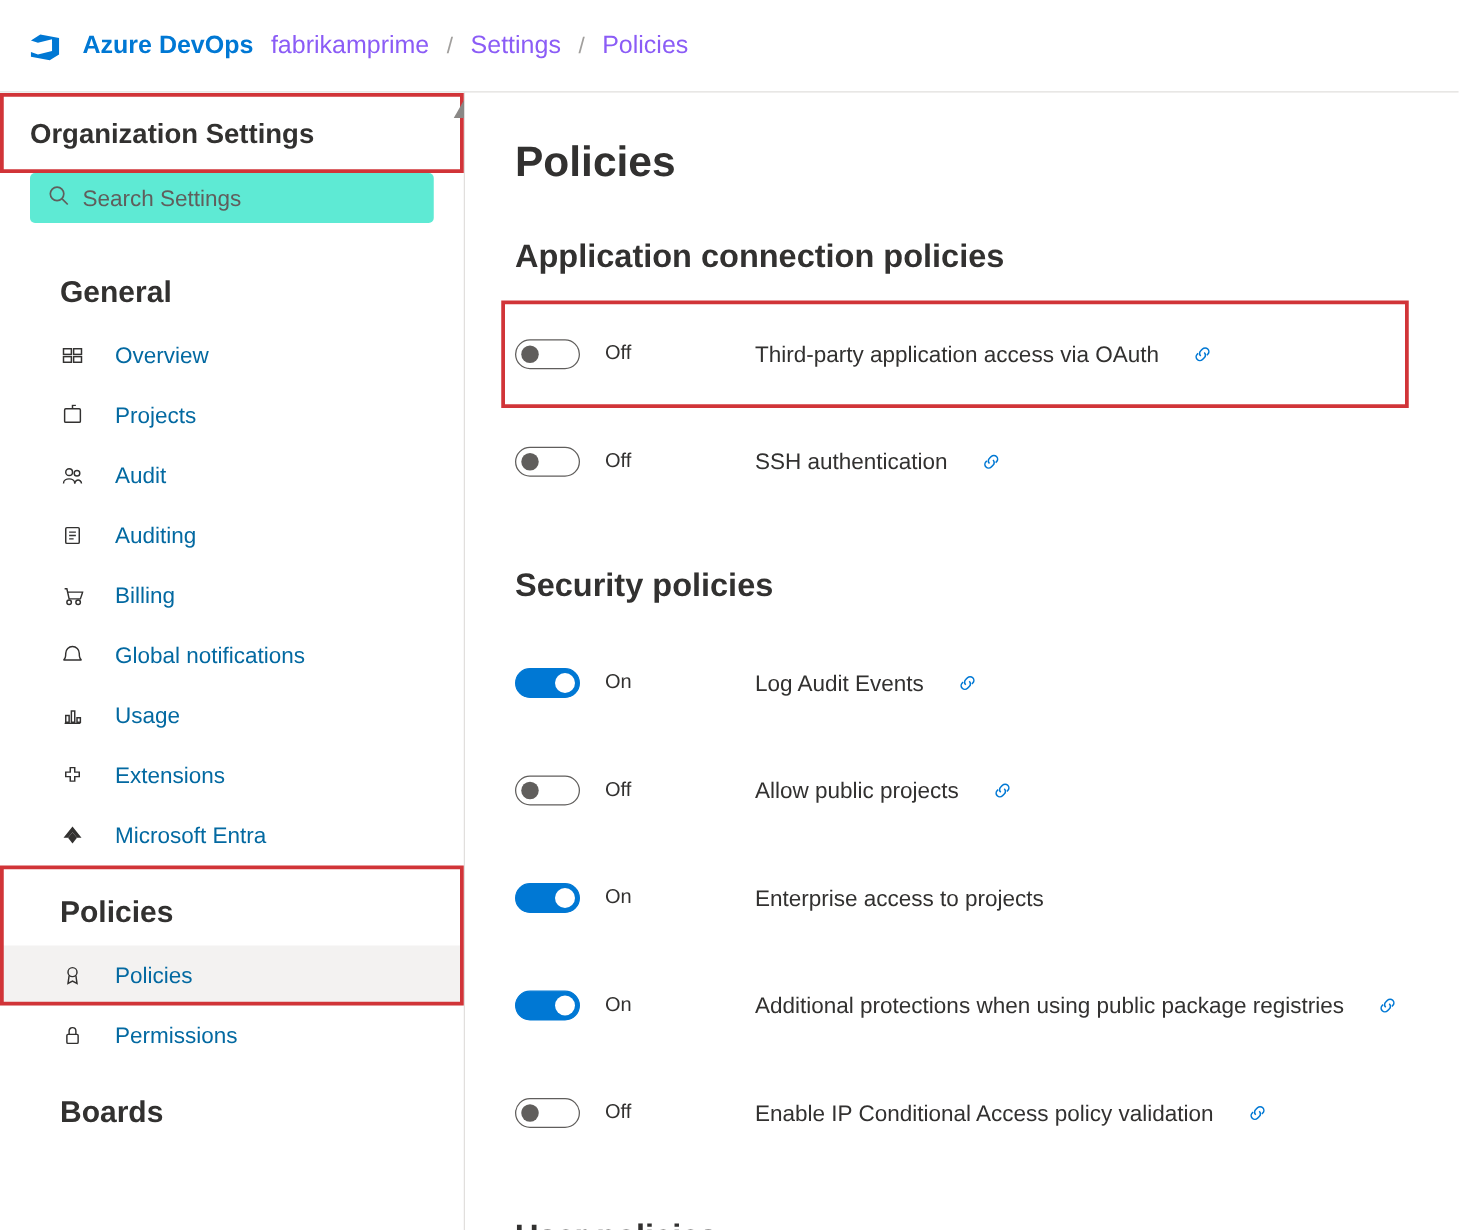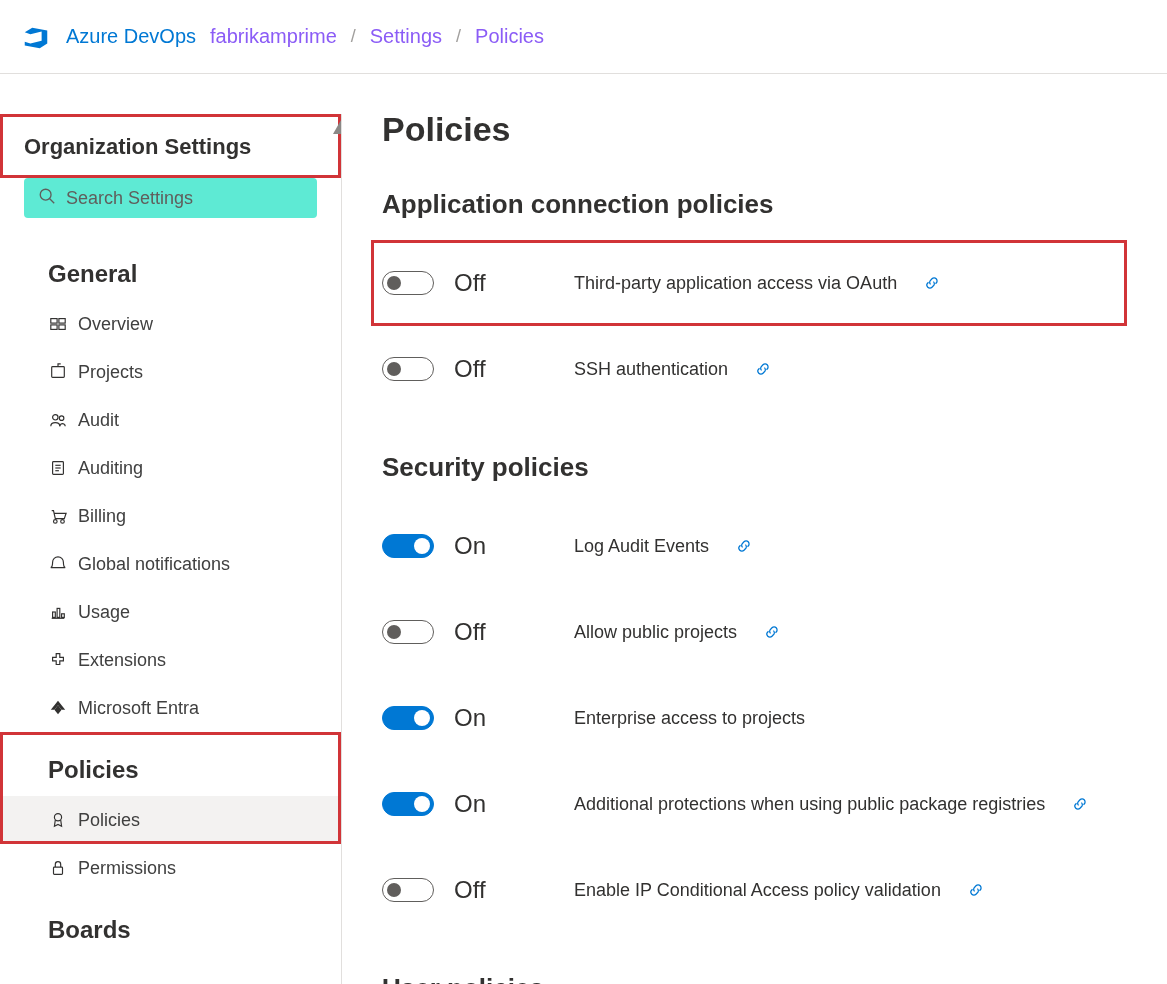--- a/index.html
+++ b/index.html
@@ -21,42 +21,41 @@
     padding: 0 20px;
     border-bottom: 1px solid #e1dfdd;
     gap: 14px;
   }
   .logo {
     width: 32px; height: 32px;
     display: flex; align-items: center; justify-content: center;
   }
   .brand {
     color: #0078d4;
-    font-weight: 400;
+    font-weight: 700;
     font-size: 20px;
   }
   .crumb {
     color: #8b5cf6;
     font-size: 20px;
   }
   .crumb-sep {
     color: #a19f9d;
     font-size: 18px;
   }
 
   
   .layout { display: flex; height: calc(984px - 74px); }
 
   .sidebar {
-    width: 342px;
+    width: 372px;
     border-right: 1px solid #e1dfdd;
     position: relative;
     overflow-y: auto;
     padding-bottom: 20px;
-    margin-top: 40px;
   }
   .scroll-nub {
     position: absolute;
     right: -8px;
     top: 6px;
     width: 0; height: 0;
     border-left: 8px solid transparent;
     border-right: 8px solid transparent;
     border-bottom: 14px solid #8a8886;
   }
@@ -80,25 +79,25 @@
   }
 
   .group-label {
     font-size: 24px;
     font-weight: 600;
     padding: 24px 24px 12px 48px;
   }
   .nav-item {
     display: flex;
     align-items: center;
-    gap: 10px;
+    gap: 24px;
     height: 48px;
     padding: 0 24px 0 48px;
     font-size: 18px;
-    color: #404040;
+    color: #0369a1;
     cursor: pointer;
   }
   .nav-item.active { background: #f3f2f1; }
   .nav-icon {
     width: 20px; height: 20px;
     display: flex; align-items: center; justify-content: center;
     color: #323130;
   }
 
   
@@ -160,21 +159,21 @@
   .toggle.on::after {
     content: "";
     position: absolute;
     width: 16px; height: 16px;
     border-radius: 50%;
     background: #fff;
     right: 3px; top: 2.5px;
   }
   .toggle-label {
     width: 60px;
-    font-size: 24px;
+    font-size: 16px;
   }
   .policy-name {
     font-size: 18px;
     margin-left: 40px;
   }
   .link-icon {
     width: 16px; height: 16px;
     margin-left: 8px;
     color: #0078d4;
     display: inline-flex;

